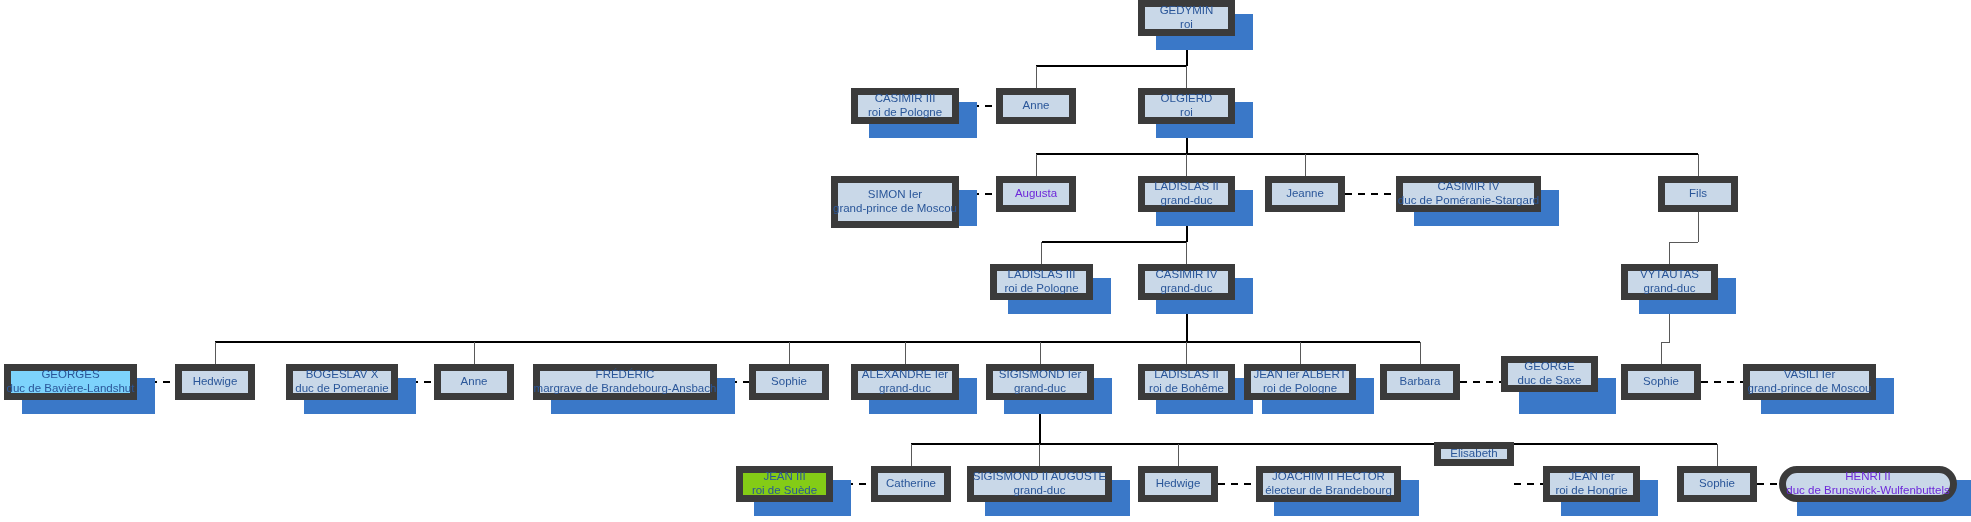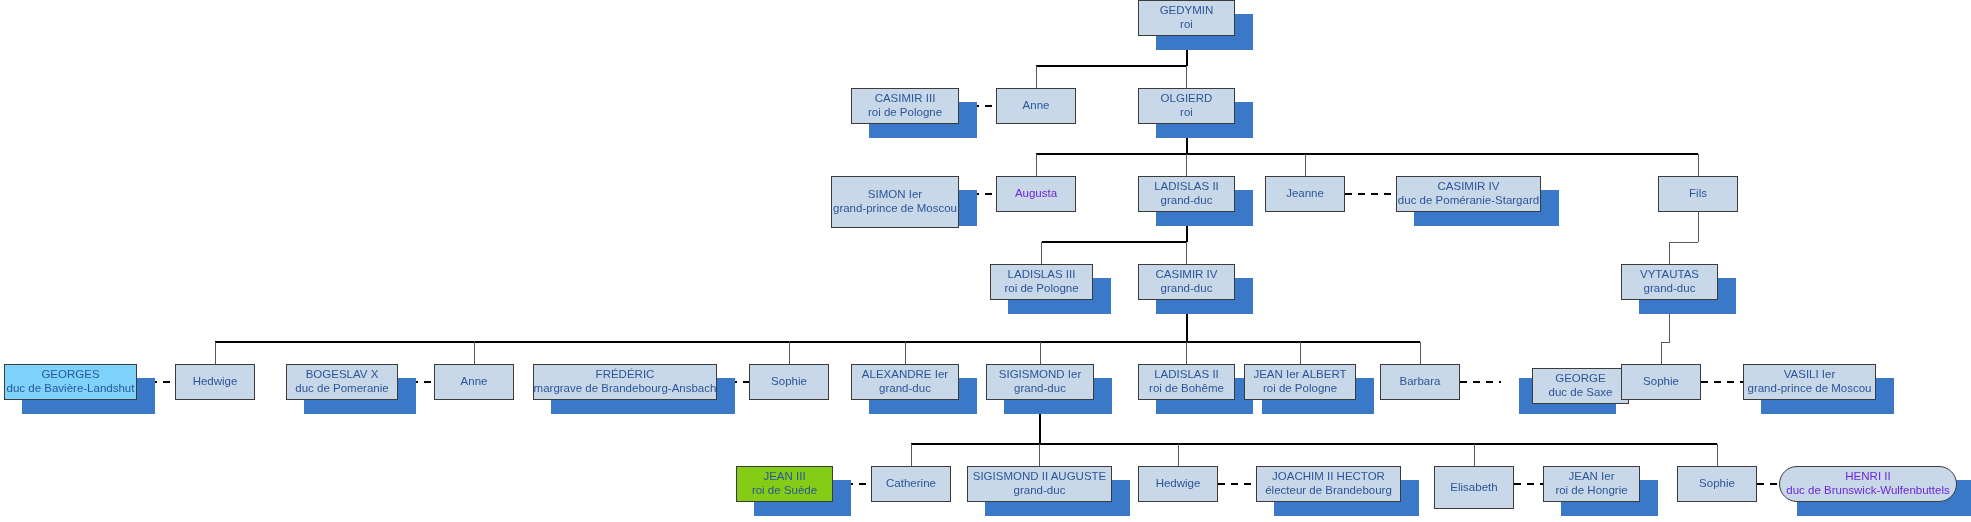--- a/index.html
+++ b/index.html
@@ -1,19 +1,19 @@
 <!DOCTYPE html>
 <html><head>
 <meta charset="utf-8">
 <style>
   html,body{margin:0;padding:0;background:#ffffff;}
   body{font-family:"Liberation Sans","DejaVu Sans",sans-serif;}
   #canvas{position:relative;width:1971px;height:522px;background:#ffffff;overflow:hidden;}
   svg#edges{position:absolute;left:0;top:0;width:1971px;height:522px;pointer-events:none;}
-  .node{position:absolute;box-sizing:border-box;background:#c9d8e8;border:1px solid #14532d;
+  .node{position:absolute;box-sizing:border-box;background:#c9d8e8;border:7px solid #14532d;
         display:flex;flex-direction:column;align-items:center;justify-content:center;
         color:#2a5699;text-align:center;line-height:1.18;z-index:3;}
   .node .l1{font-size:11.5px;white-space:nowrap;}
   .node .l2{font-size:11.5px;white-space:nowrap;}
   .shadow{position:absolute;background:#3a78c8;z-index:2;}
 </style>
 </head>
 <body>
 
 <div id="canvas">
@@ -167,21 +167,21 @@
       </div>
       <div class="shadow" style="left: 1262px; top: 378px; width: 112px; height: 36px; background: rgb(58, 120, 200);"></div>
       <div class="node" style="left: 1244px; top: 364px; width: 112px; height: 36px; background: rgb(201, 216, 232); border-color: rgb(59, 59, 59); color: rgb(42, 86, 153);">
         <div class="l1">JEAN Ier ALBERT</div>
         <div class="l2">roi de Pologne</div>
       </div>
       <div class="node" style="left: 1380px; top: 364px; width: 80px; height: 36px; background: rgb(201, 216, 232); border-color: rgb(59, 59, 59); color: rgb(42, 86, 153);">
         <div class="l1">Barbara</div>
       </div>
       <div class="shadow" style="left: 1519px; top: 378px; width: 97px; height: 36px; background: rgb(58, 120, 200);"></div>
-      <div class="node" style="left: 1501px; top: 368px; width: 97px; height: 36px; background: rgb(201, 216, 232); border-color: rgb(59, 59, 59); color: rgb(42, 86, 153); margin-left: 31px;">
+      <div class="node" style="left: 1501px; top: 356px; width: 97px; height: 36px; background: rgb(201, 216, 232); border-color: rgb(59, 59, 59); color: rgb(42, 86, 153);">
         <div class="l1">GEORGE</div>
         <div class="l2">duc de Saxe</div>
       </div>
       <div class="node" style="left: 1621px; top: 364px; width: 80px; height: 36px; background: rgb(201, 216, 232); border-color: rgb(59, 59, 59); color: rgb(42, 86, 153);">
         <div class="l1">Sophie</div>
       </div>
       <div class="shadow" style="left: 1761px; top: 378px; width: 133px; height: 36px; background: rgb(58, 120, 200);"></div>
       <div class="node" style="left: 1743px; top: 364px; width: 133px; height: 36px; background: rgb(201, 216, 232); border-color: rgb(59, 59, 59); color: rgb(42, 86, 153);">
         <div class="l1">VASILI Ier</div>
         <div class="l2">grand-prince de Moscou</div>
@@ -200,21 +200,21 @@
         <div class="l2">grand-duc</div>
       </div>
       <div class="node" style="left: 1138px; top: 466px; width: 80px; height: 36px; background: rgb(201, 216, 232); border-color: rgb(59, 59, 59); color: rgb(42, 86, 153);">
         <div class="l1">Hedwige</div>
       </div>
       <div class="shadow" style="left: 1274px; top: 480px; width: 145px; height: 36px; background: rgb(58, 120, 200);"></div>
       <div class="node" style="left: 1256px; top: 466px; width: 145px; height: 36px; background: rgb(201, 216, 232); border-color: rgb(59, 59, 59); color: rgb(42, 86, 153);">
         <div class="l1">JOACHIM II HECTOR</div>
         <div class="l2">électeur de Brandebourg</div>
       </div>
-      <div class="node" style="left: 1434px; top: 466px; width: 80px; height: 43px; background: rgb(201, 216, 232); border-color: rgb(59, 59, 59); color: rgb(42, 86, 153);">
+      <div class="node" style="left: 1434px; top: 442px; width: 80px; height: 24px; background: rgb(201, 216, 232); border-color: rgb(59, 59, 59); color: rgb(42, 86, 153);">
         <div class="l1">Elisabeth</div>
       </div>
       <div class="shadow" style="left: 1561px; top: 480px; width: 97px; height: 36px; background: rgb(58, 120, 200);"></div>
       <div class="node" style="left: 1543px; top: 466px; width: 97px; height: 36px; background: rgb(201, 216, 232); border-color: rgb(59, 59, 59); color: rgb(42, 86, 153);">
         <div class="l1">JEAN Ier</div>
         <div class="l2">roi de Hongrie</div>
       </div>
       <div class="node" style="left: 1677px; top: 466px; width: 80px; height: 36px; background: rgb(201, 216, 232); border-color: rgb(59, 59, 59); color: rgb(42, 86, 153);">
         <div class="l1">Sophie</div>
       </div>

